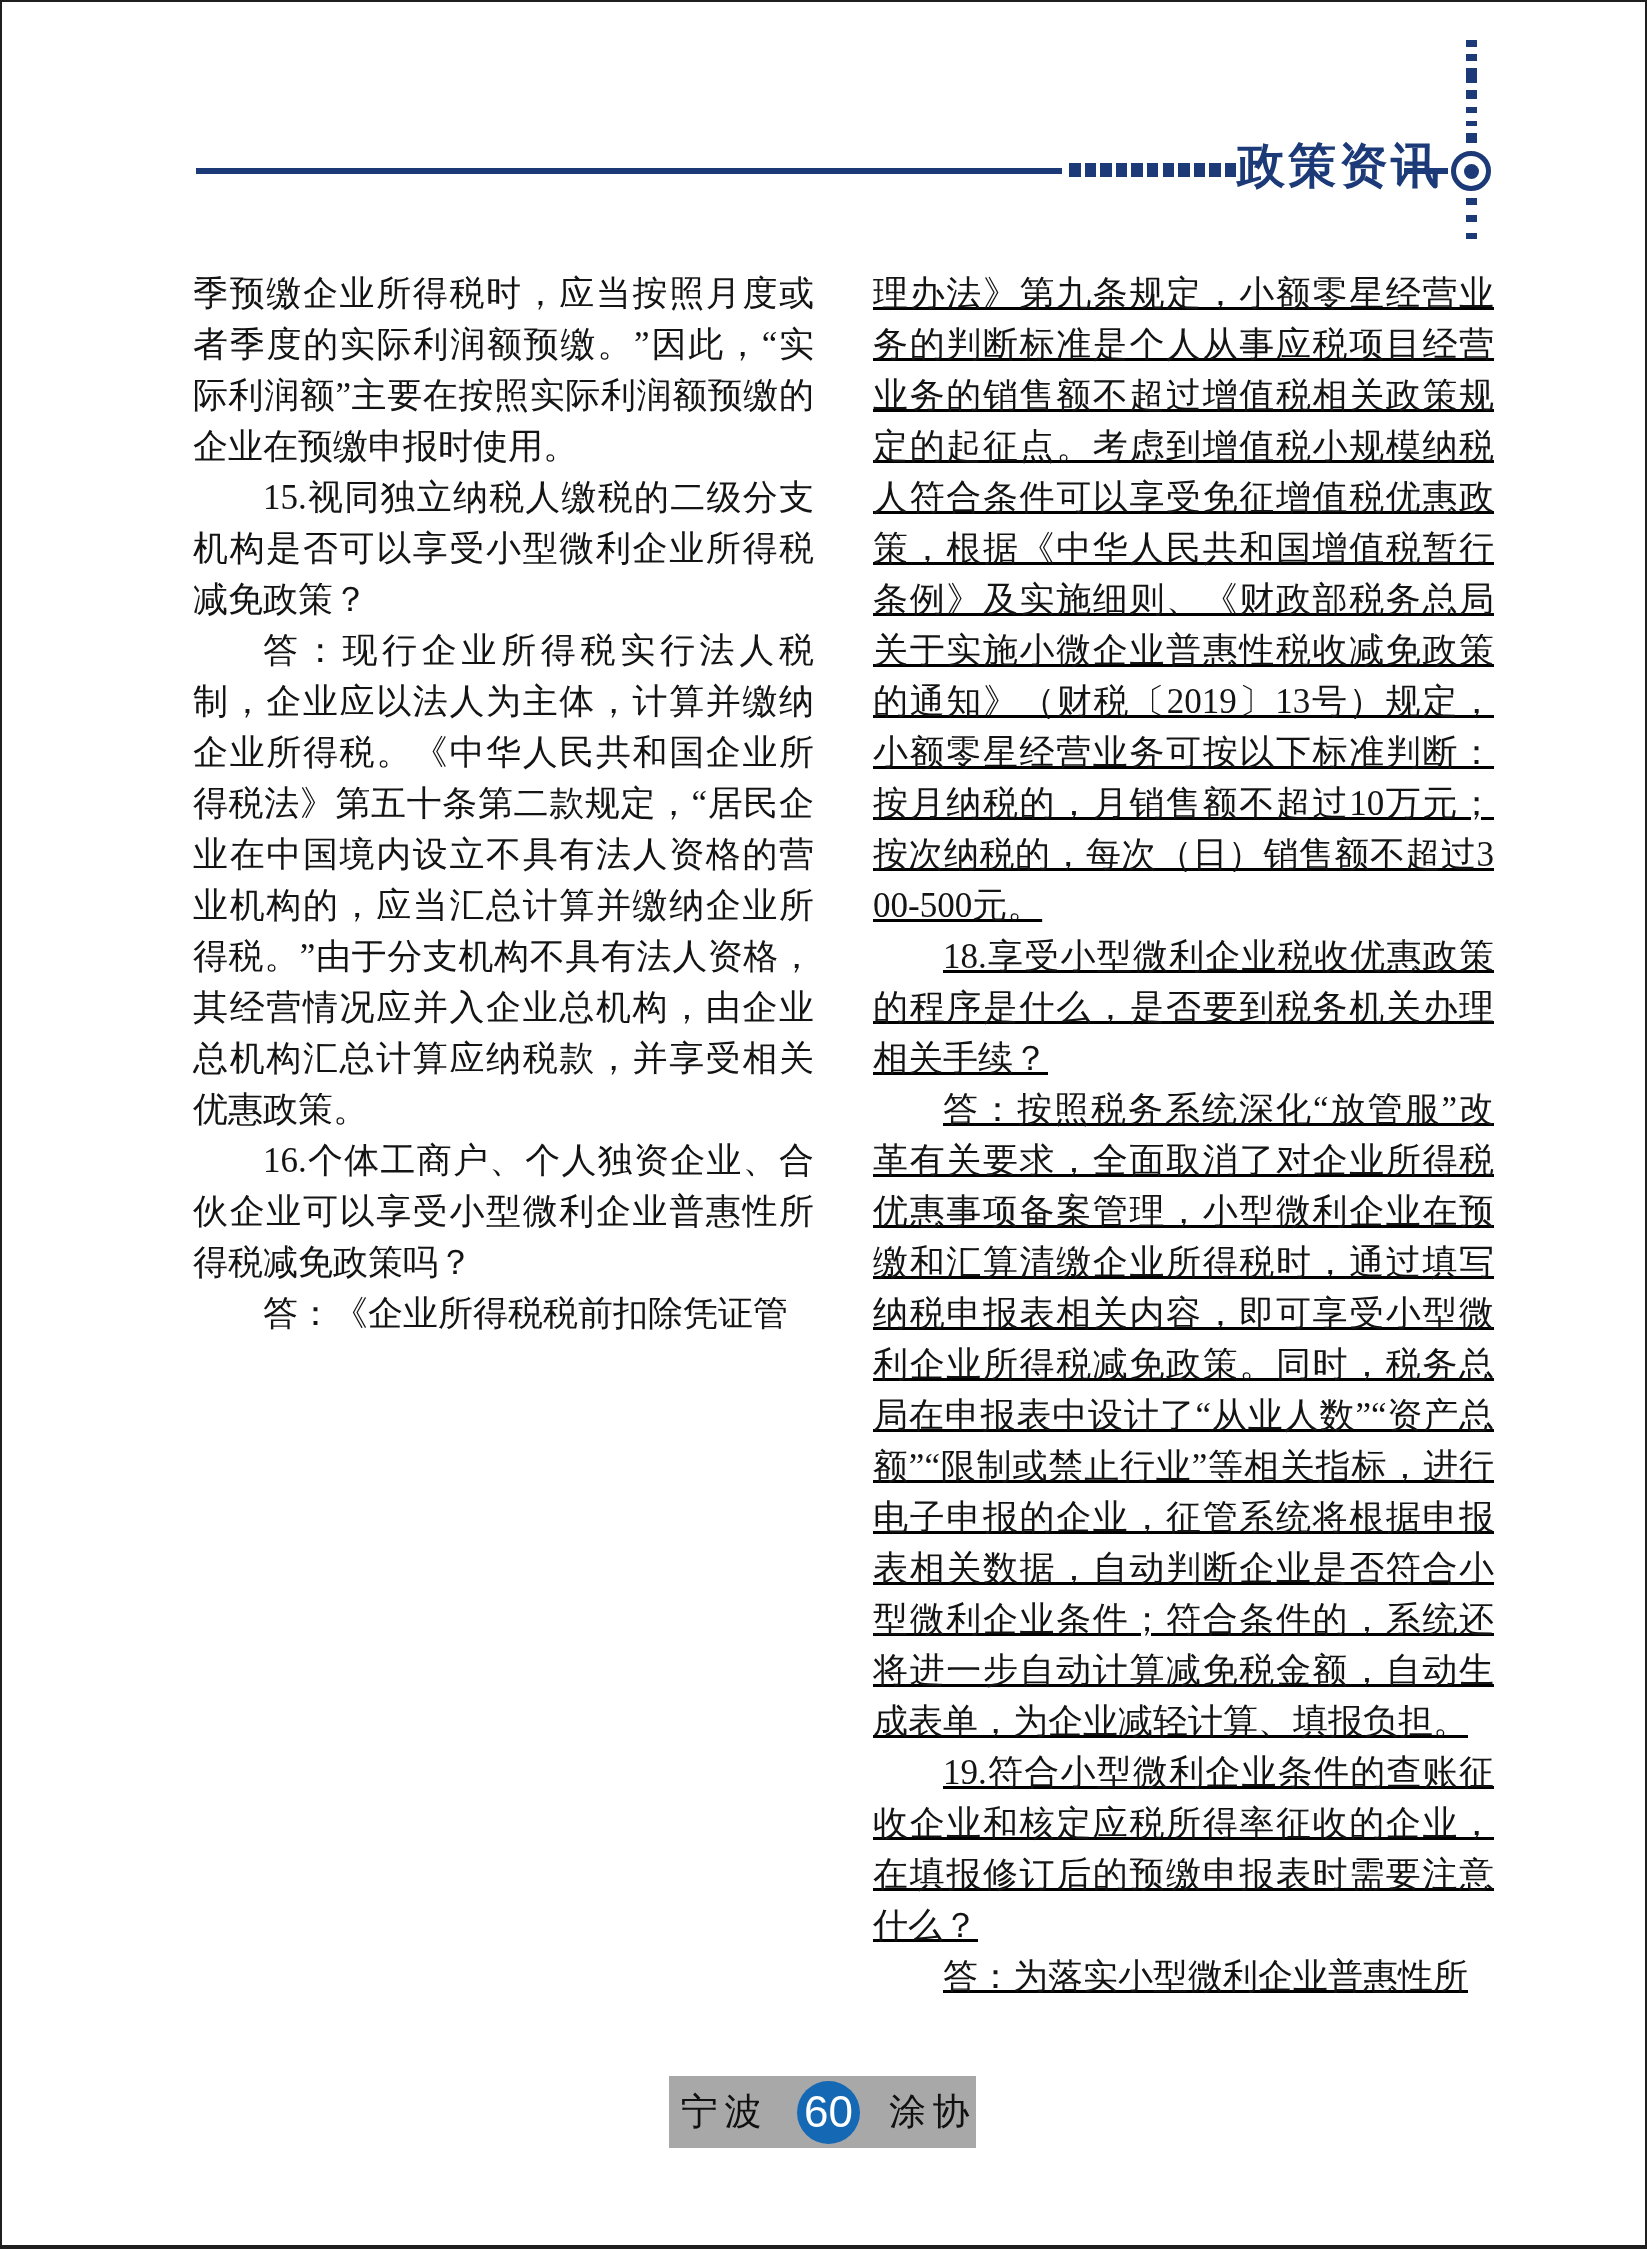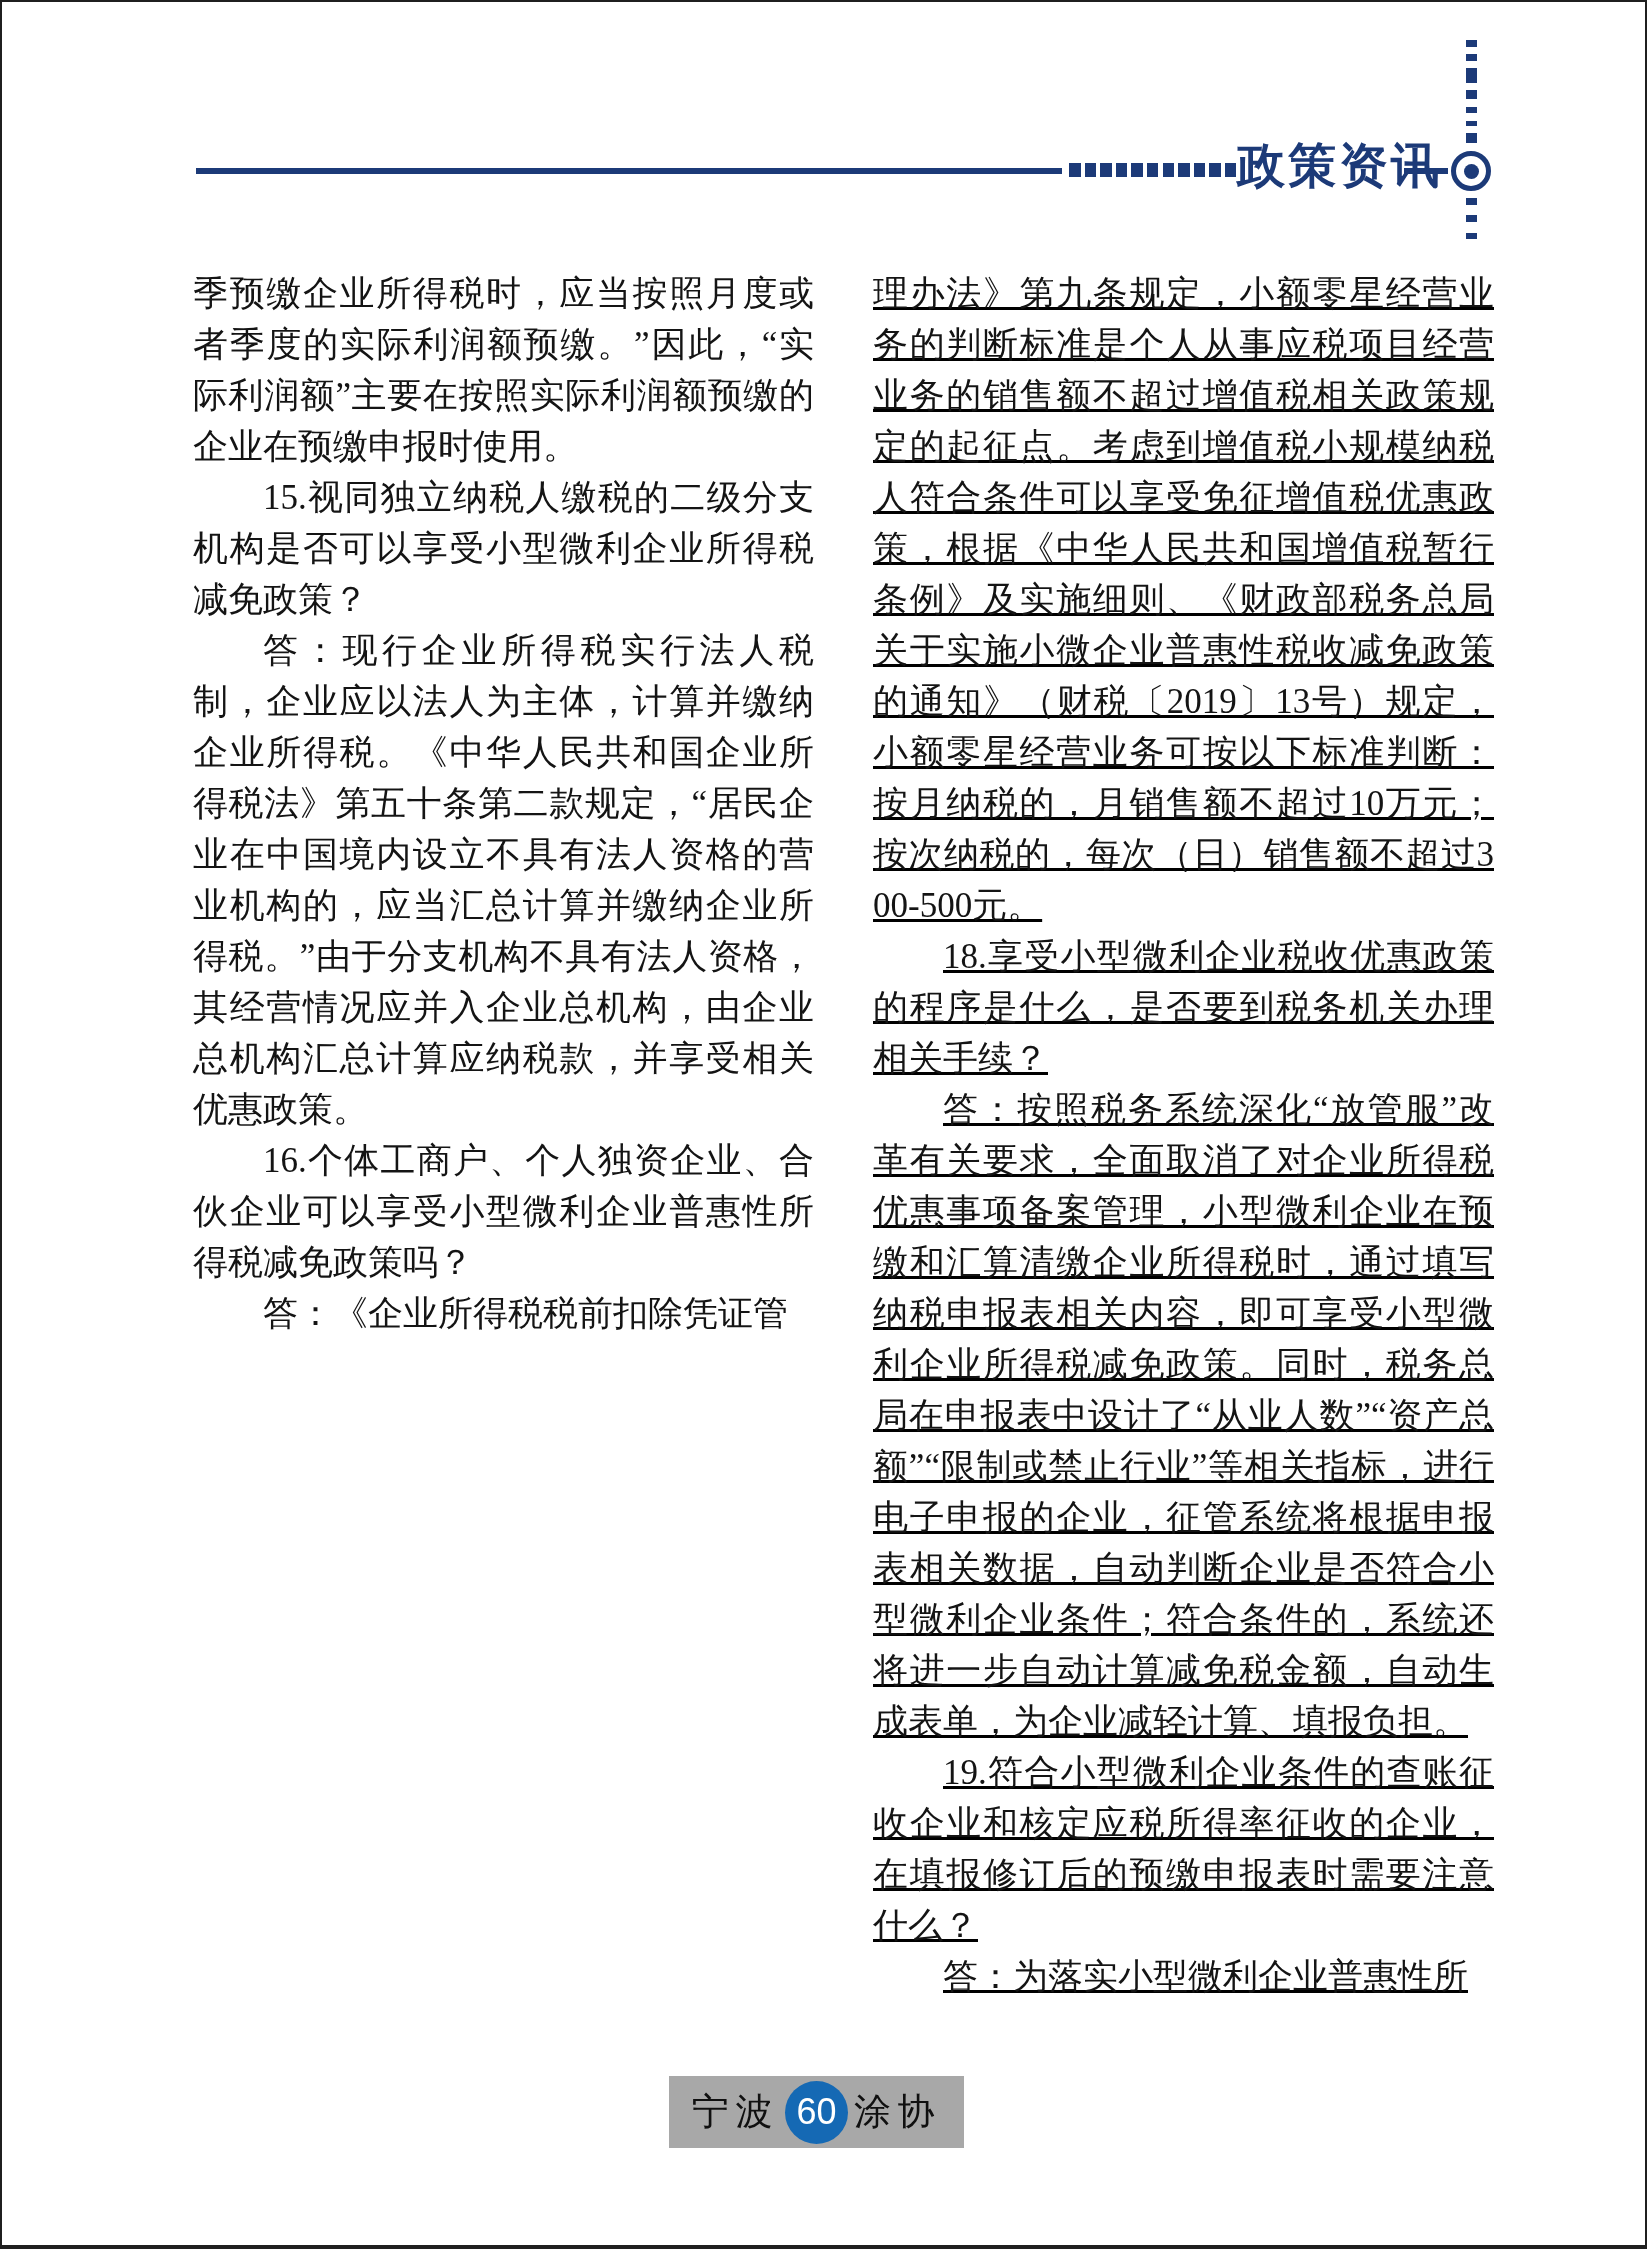--- a/index.html
+++ b/index.html
@@ -51,30 +51,30 @@
   .para{
     margin:0;font-size:35px;line-height:51px;
     color:var(--ink);text-align:justify;text-justify:inter-ideograph;
     word-break:break-all;
   }
   .para.indent{text-indent:2em;}
   
   .footer{
     position:absolute;left:667px;top:2074px;width:295px;height:72px;
     background:var(--footer-gray);
-    display:flex;align-items:center;justify-content:center;gap:6px;
+    display:flex;align-items:center;justify-content:center;gap:29px;
     font-family:"Liberation Sans","DejaVu Sans",sans-serif;
-    font-size:37px;color:#101010;
+    font-size:37px;color:#101010;padding-left:12px;
   }
   .footer .lbl{letter-spacing:6.6px;white-space:nowrap;}
   .pg-circle{
     flex:0 0 auto;width:63px;height:63px;border-radius:50%;
     background:var(--badge-blue);color:#ffffff;
     display:flex;align-items:center;justify-content:center;
-    font-size:36px;letter-spacing:0;
+    font-size:44px;letter-spacing:0;
   }
 </style>
 </head>
 <body>
 
 <div class="page">
 
   <div class="h-line h-line-long"></div>
   <div class="h-squares">
     <i></i>

